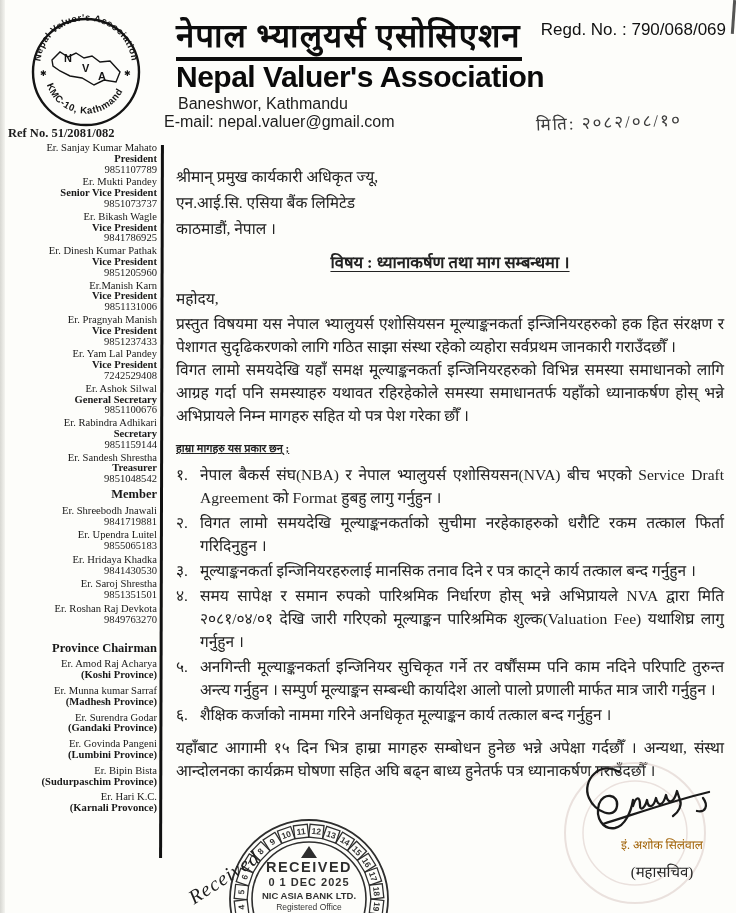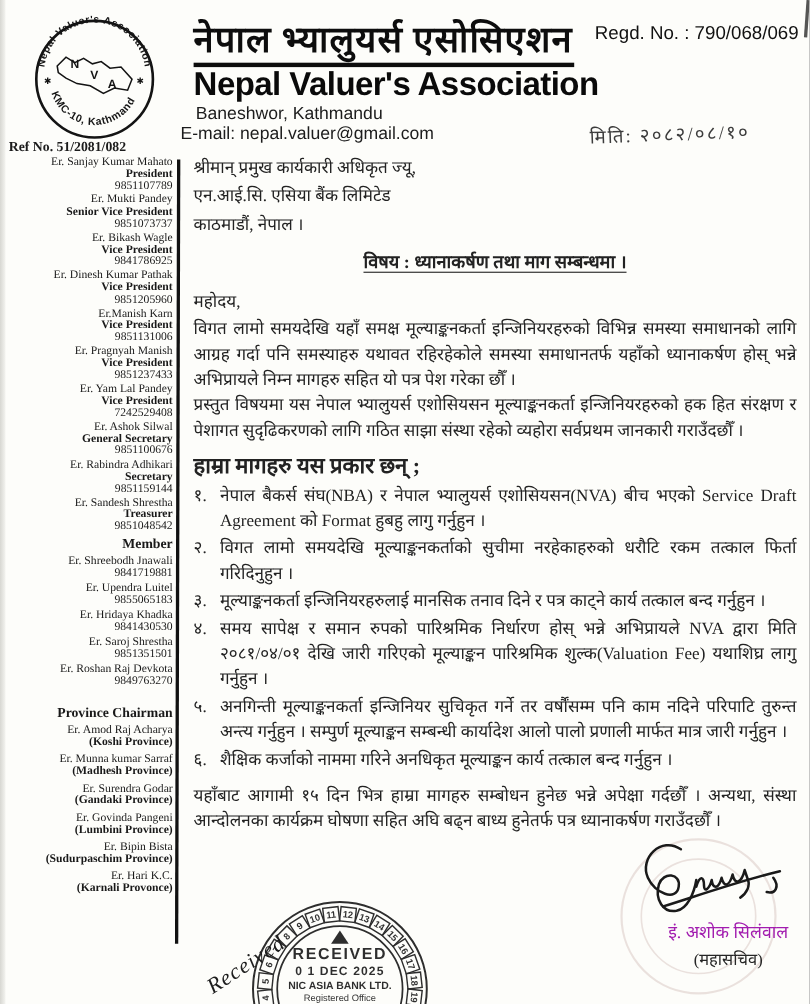--- a/index.html
+++ b/index.html
@@ -29,38 +29,38 @@
   .sidebar{position:absolute;left:1px;top:143px;width:156px;text-align:right;
         font-size:10.6px;line-height:10.8px;color:#191919;}
   .off{margin-bottom:2px;}
   .ti{font-weight:bold;}
   .shead{font-weight:bold;font-size:12.5px;margin:4px 0 6px 0;}
   .mem{margin-bottom:3px;}
   .pc{margin-bottom:5px;}
   .prov{font-weight:bold;}
   .sb-gap{height:10px;}
   
-  .main{position:absolute;left:176px;top:140px;width:548px;font-size:15.5px;line-height:26px;
+  .main{position:absolute;left:176px;top:164px;width:548px;font-size:15.5px;line-height:26px;
         color:#222;}
   .rec-line{line-height:26px;}
   .subject{margin-top:8px;text-align:center;font-weight:bold;font-size:16.5px;}
   .subject span{text-decoration:underline;text-underline-offset:3px;}
   .salutation{margin-top:10px;}
   .para{text-align:justify;line-height:23px;}
   .indent{text-indent:36px;display:inline-block;}
   .p1{margin-top:0;}
-  .dem-head{margin-top:8px;font-weight:bold;font-size:20px;}
+  .dem-head{margin-top:8px;font-weight:bold;font-size:11px;text-decoration:underline;}
   .demand{display:flex;margin-top:2px;line-height:23px;}
   .dnum{flex:0 0 24px;text-align:left;}
   .dtext{flex:1;text-align:justify;}
   .closing{margin-top:10px;text-align:justify;line-height:23px;}
   
   .wm{position:absolute;left:540px;top:758px;opacity:.5;}
   .sig-svg{position:absolute;left:575px;top:760px;}
-  .sig-name{position:absolute;left:588px;top:836px;width:148px;text-align:center;font-size:16px;color:#a21caf;}
+  .sig-name{position:absolute;left:588px;top:836px;width:148px;text-align:center;font-size:12px;color:#a16207;}
   .sig-desig{position:absolute;left:598px;top:861px;width:128px;text-align:center;font-size:15px;color:#262626;}
   .stamp{position:absolute;left:222px;top:812px;opacity:.92;}
   .stamp text{font-family:"Liberation Sans",sans-serif;fill:#1d1d1d;}
   .recv-hw{position:absolute;left:184px;top:866px;font-size:20px;font-style:italic;color:#1d1d1d;
         transform:rotate(-33deg);font-family:"Liberation Serif",serif;letter-spacing:1px;}
 </style>
 </head>
 <body>
 
 <div class="page">
@@ -201,22 +201,22 @@
   </aside>
 
   <main class="main">
     <div class="rec-line">श्रीमान् प्रमुख कार्यकारी अधिकृत ज्यू,</div>
     <div class="rec-line">एन.आई.सि. एसिया बैंक लिमिटेड</div>
     <div class="rec-line">काठमाडौं, नेपाल ।</div>
 
     <div class="subject"><span>विषय : ध्यानाकर्षण तथा माग सम्बन्धमा ।</span></div>
     <div class="salutation">महोदय,</div>
 
+    <div class="para p1"><span class="indent"></span><span>प्रस्तुत विषयमा यस नेपाल भ्यालुयर्स एशोसियसन मूल्याङ्कनकर्ता इन्जिनियरहरुको हक हित संरक्षण र पेशागत सुदृढिकरणको लागि गठित साझा संस्था रहेको व्यहोरा सर्वप्रथम जानकारी गराउँदछौँ ।</span></div>
     <div class="para">विगत लामो समयदेखि यहाँ समक्ष मूल्याङ्कनकर्ता इन्जिनियरहरुको विभिन्न समस्या समाधानको लागि आग्रह गर्दा पनि समस्याहरु यथावत रहिरहेकोले समस्या समाधानतर्फ यहाँको ध्यानाकर्षण होस् भन्ने अभिप्रायले निम्न मागहरु सहित यो पत्र पेश गरेका छौँ ।</div>
-    <div class="para p1"><span class="indent"></span><span>प्रस्तुत विषयमा यस नेपाल भ्यालुयर्स एशोसियसन मूल्याङ्कनकर्ता इन्जिनियरहरुको हक हित संरक्षण र पेशागत सुदृढिकरणको लागि गठित साझा संस्था रहेको व्यहोरा सर्वप्रथम जानकारी गराउँदछौँ ।</span></div>
 
     <div class="dem-head">हाम्रा मागहरु यस प्रकार छन् ;</div>
 
     <div class="demand">
       <div class="dnum">१.</div>
       <div class="dtext">नेपाल बैकर्स संघ(NBA) र नेपाल भ्यालुयर्स एशोसियसन(NVA) बीच भएको Service Draft Agreement को Format हुबहु लागु गर्नुहुन ।</div>
     </div>
     <div class="demand">
       <div class="dnum">२.</div>
       <div class="dtext">विगत लामो समयदेखि मूल्याङ्कनकर्ताको सुचीमा नरहेकाहरुको धरौटि रकम तत्काल फिर्ता गरिदिनुहुन ।</div>

